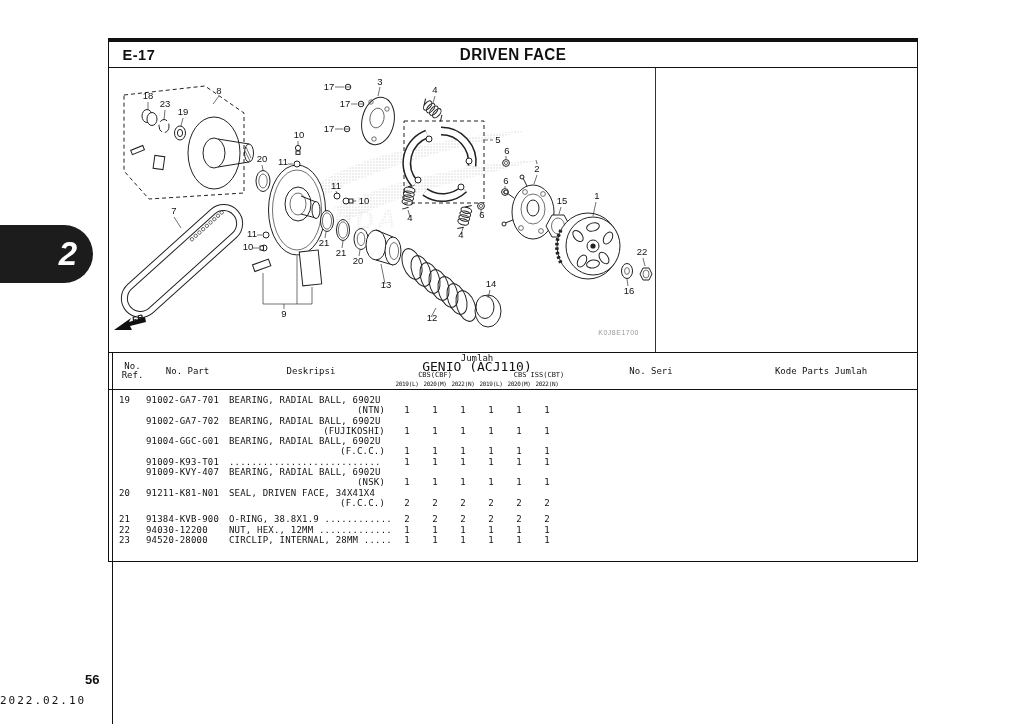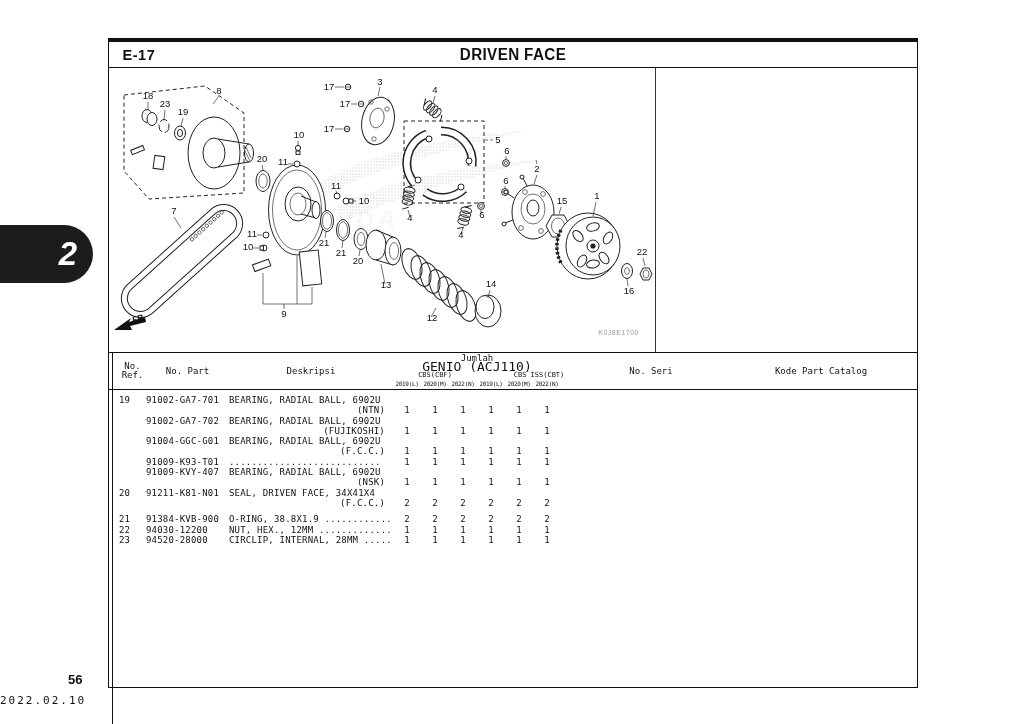--- a/index.html
+++ b/index.html
@@ -1,17 +1,17 @@
 <!DOCTYPE html>
 <html><head>
 <meta charset="utf-8">
 <style>
   html,body{margin:0;padding:0;background:#ffffff;}
   body{width:1024px;height:724px;position:relative;font-family:"Liberation Sans",sans-serif;color:#111;overflow:hidden;}
-  .page{position:absolute;left:108px;top:38px;width:810px;height:650px;border:1.5px solid #111;border-top:4px solid #111;background:#fff;box-sizing:border-box;}
+  .page{position:absolute;left:108px;top:38px;width:810px;height:524px;border:1.5px solid #111;border-top:4px solid #111;background:#fff;box-sizing:border-box;}
   .titlebar{height:25px;border-bottom:1.6px solid #111;display:flex;align-items:center;position:relative;}
   .code-e{font-weight:bold;font-size:15px;padding-left:14px;letter-spacing:0.5px;transform:scaleX(0.97);transform-origin:left center;}
   .title{position:absolute;left:0;right:0;text-align:center;font-weight:bold;font-size:16px;letter-spacing:0.4px;transform:scaleX(0.95);}
   .diagram-wrap{position:relative;height:284px;display:flex;}
   .diagram-svg{width:546px;height:284px;display:block;}
   .diagram-right{flex:1;border-left:1.2px solid #333;}
   
   .thead{border-top:1.4px solid #111;border-bottom:1.4px solid #111;height:38px;box-sizing:border-box;
          display:grid;grid-template-columns:27px 83px 164px repeat(6,28px) 180px 160px;padding-left:10px;
          font-family:"DejaVu Sans Mono",monospace;font-size:9px;align-items:center;}
@@ -27,21 +27,21 @@
   .prow{display:grid;grid-template-columns:27px 83px 164px repeat(6,28px);padding-left:10px;line-height:10.3px;letter-spacing:0.2px;}
   .prow .ref{text-align:left;}
   .prow .desc{white-space:pre;overflow:hidden;}
   .prow .sub{text-align:right;padding-right:8px;}
   .prow .q{text-align:center;}
   .spacer{height:6px;}
   
   .tab2{position:absolute;left:0;top:225px;width:93px;height:58px;background:#1c1c1c;border-radius:0 29px 29px 0;
         color:#fff;display:flex;align-items:center;justify-content:flex-end;padding-right:16px;box-sizing:border-box;
         font-weight:bold;font-style:italic;font-size:33px;}
-  .pagenum{position:absolute;left:68px;top:672px;font-weight:bold;font-size:13px;font-family:"Liberation Sans",sans-serif;}
+  .pagenum{position:absolute;left:85px;top:672px;font-weight:bold;font-size:13px;font-family:"Liberation Sans",sans-serif;}
   .footdate{position:absolute;left:0;right:0;top:694px;text-align:left;font-family:"DejaVu Sans Mono",monospace;
             font-size:11px;letter-spacing:2px;}
   
   .ln{stroke:#222;stroke-width:1;fill:none;}
   .thin{stroke:#333;stroke-width:0.7;fill:none;}
   .wfill{fill:#fff;stroke:#222;stroke-width:1;}
   .plbl{font-family:"Liberation Sans",sans-serif;font-size:9.5px;fill:#111;}
   .wm{font-family:"Liberation Sans",sans-serif;font-weight:bold;font-style:italic;letter-spacing:3px;font-size:26px;}
   .kcode{font-family:"Liberation Sans",sans-serif;font-size:7px;fill:#9a9a9a;letter-spacing:0.5px;}
   .frtxt{font-family:"Liberation Sans",sans-serif;font-weight:bold;font-style:italic;font-size:8.5px;fill:#111;}
@@ -387,21 +387,21 @@
       <div class="years-row">
           <span>2019(L)</span>
           <span>2020(M)</span>
           <span>2022(N)</span>
           <span>2019(L)</span>
           <span>2020(M)</span>
           <span>2022(N)</span>
         </div>
     </div>
     <div class="c">No. Seri</div>
-    <div class="c">Kode Part Catalog</div>
+    <div class="c">Kode Parts Jumlah</div>
   </div>
 
   <div class="tbody">
       <div class="prow">
         <span class="ref">19</span>
         <span class="">91002-GA7-701</span>
         <span class="desc">BEARING, RADIAL BALL, 6902U</span>
       </div>
       <div class="prow">
         <span class="ref"></span>

